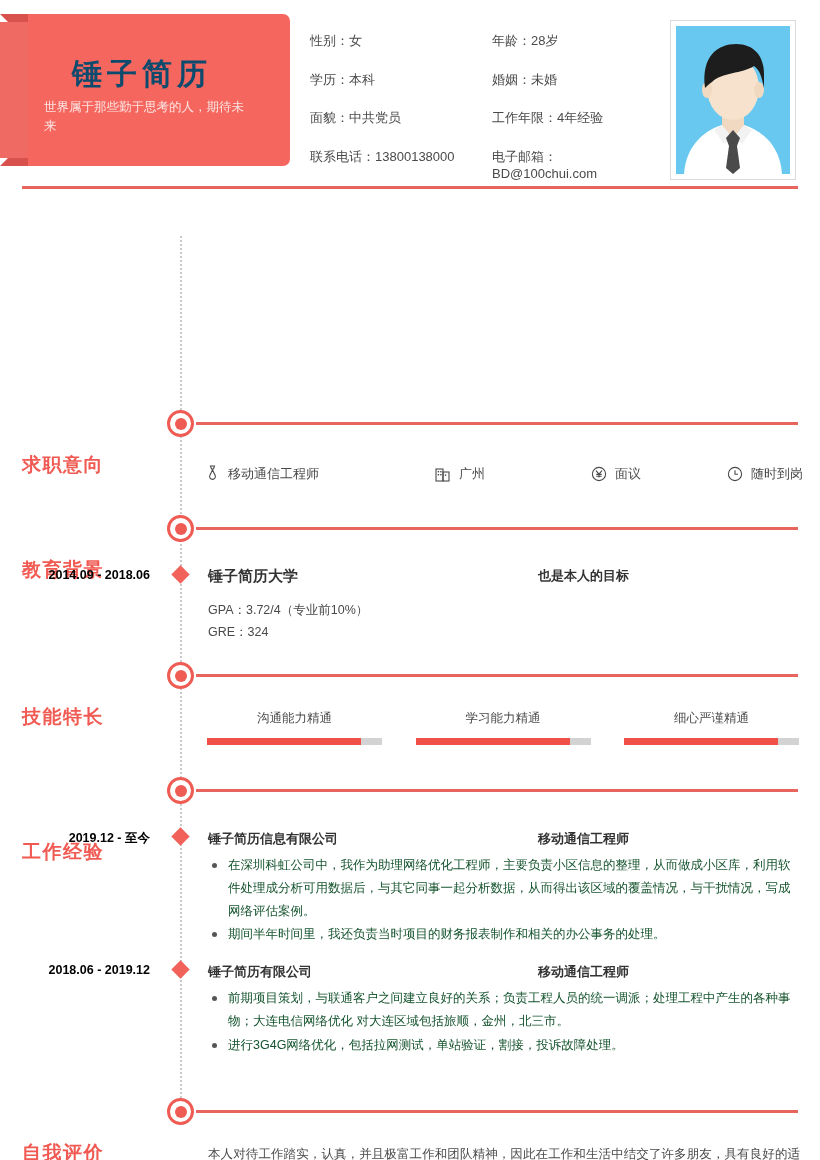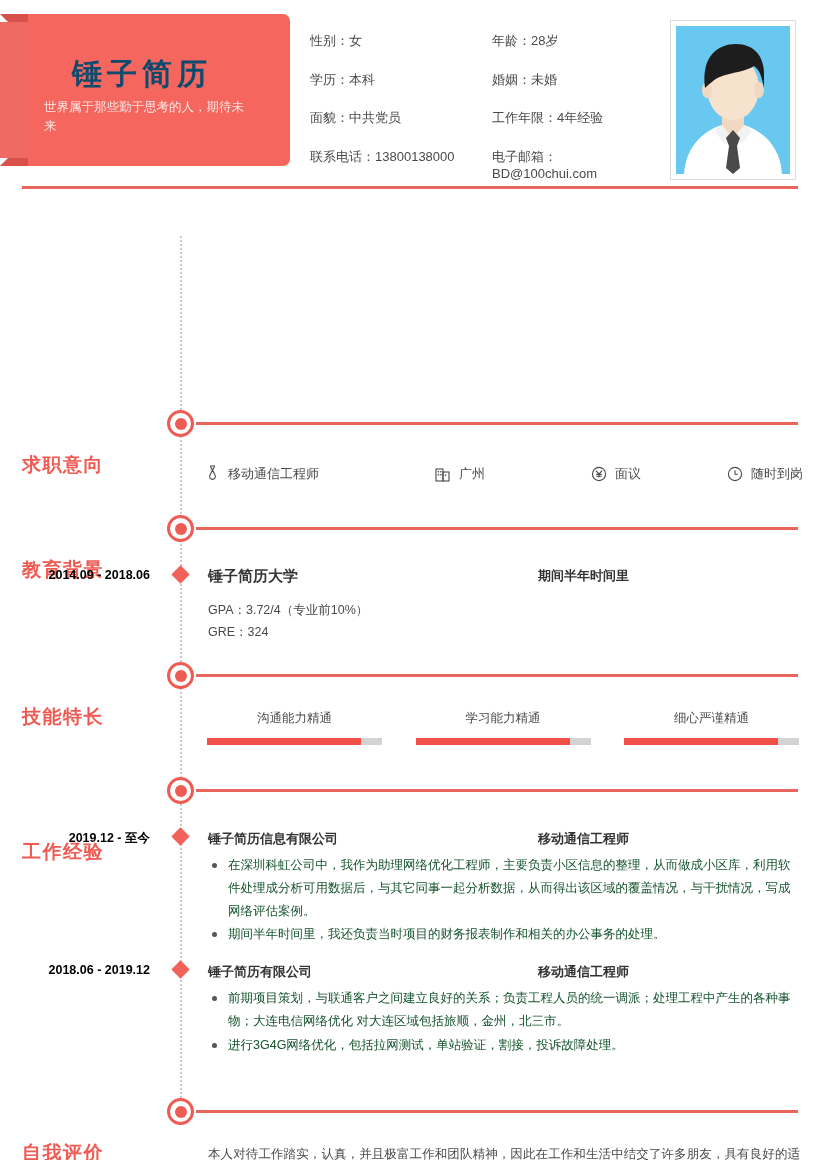--- a/index.html
+++ b/index.html
@@ -270,21 +270,21 @@
 </div>
 
 <div class="section">
   <div class="sec-title" style="top:327px">教育背景</div>
   <div class="sec-dot" style="top:325px"></div>
   <div class="sec-line" style="top:337px"></div>
 
   <div class="date-label" style="top:378px">2014.09 - 2018.06</div>
   <div class="diamond" style="top:378px"></div>
   <div class="edu-org" style="top:377px">锤子简历大学</div>
-  <div class="edu-major" style="top:377px">期间半年时间里</div>
+  <div class="edu-major" style="top:377px">也是本人的目标</div>
   <div class="edu-detail" style="top:410px">GPA：3.72/4（专业前10%）</div>
   <div class="edu-detail" style="top:432px"> GRE：324</div>
 </div>
 
 <div class="section">
   <div class="sec-title" style="top:474px">技能特长</div>
   <div class="sec-dot" style="top:472px"></div>
   <div class="sec-line" style="top:484px"></div>
 
   <div class="skills">

